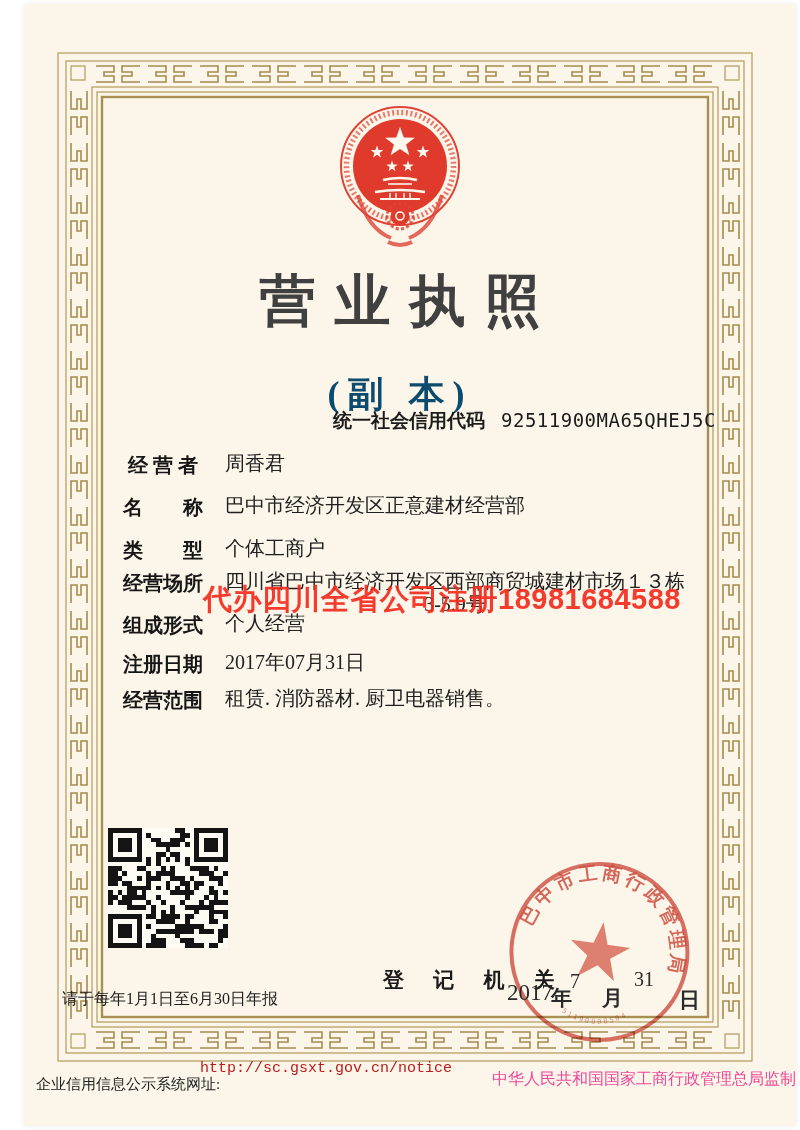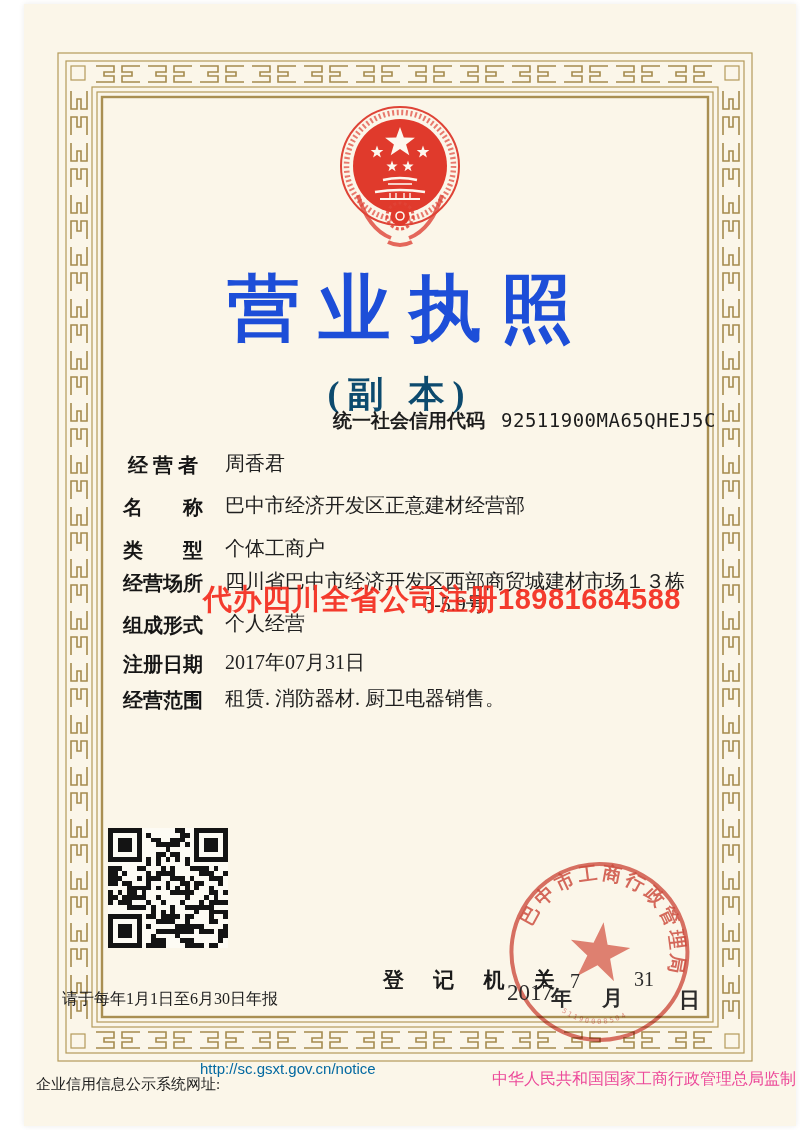--- a/index.html
+++ b/index.html
@@ -16,22 +16,22 @@
   }
   .frame{position:absolute;left:57px;top:52px;width:696px;height:1010px;}
   .frame .ln{fill:none;stroke:#b49a5a;stroke-width:1.2;}
   .frame .ln2{fill:none;stroke:#a98f52;stroke-width:2.4;}
   .frame .key{fill:none;stroke:#a58b4e;stroke-width:1.6;}
 
   .emblem{position:absolute;left:338px;top:100px;width:124px;height:150px;}
 
   .title{
     position:absolute;left:95px;top:272px;width:610px;
-    text-align:center;font-size:72px;line-height:1.05;font-weight:900;
-    color:#1d4ed8;letter-spacing:19px;text-indent:19px;
+    text-align:center;font-size:56px;line-height:1.05;font-weight:900;
+    color:#404040;letter-spacing:19px;text-indent:19px;
     font-family:"Liberation Serif","DejaVu Serif",serif;
   }
   .subtitle{
     position:absolute;left:95px;top:370px;width:610px;text-align:center;
     font-size:36px;font-weight:700;color:#0c4a6e;letter-spacing:8px;
   }
   .credit-line{
     position:absolute;left:333px;top:408px;display:flex;align-items:baseline;gap:16px;
     white-space:nowrap;
     justify-content:center;
@@ -68,22 +68,22 @@
   .d-month{left:570px;top:970px;font-size:20px;}
   .d-munit{left:602px;top:984px;font-size:21px;font-weight:600;}
   .d-day  {left:634px;top:968px;font-size:20px;}
   .d-dunit{left:679px;top:986px;font-size:21px;font-weight:600;}
 
   .annual-notice{
     position:absolute;left:62px;top:989px;font-size:16px;color:#1d1d1d;z-index:8;white-space:nowrap;
   }
 
   .site-label{position:absolute;left:36px;top:1075px;font-size:15px;color:#1d1d1d;white-space:nowrap;}
-  .site-url{position:absolute;left:200px;top:1060px;font-size:15px;color:#0369a1;
-    font-family:Liberation Sans, sans-serif;white-space:nowrap;}
+  .site-url{position:absolute;left:200px;top:1060px;font-size:15px;color:#b91c1c;
+    font-family:Liberation Mono, monospace;white-space:nowrap;}
   .issuer{position:absolute;left:492px;top:1069px;font-size:16px;color:#ec4899;white-space:nowrap;}
 </style>
 </head>
 <body>
 
 <div class="paper"></div>
 
 <svg class="frame" viewBox="0 0 696 1010" aria-hidden="true">
   <defs>
     <path id="keytile" class="key" d="M4 5 H22 V11 H12 V15 H22 V21 H4"></path>

